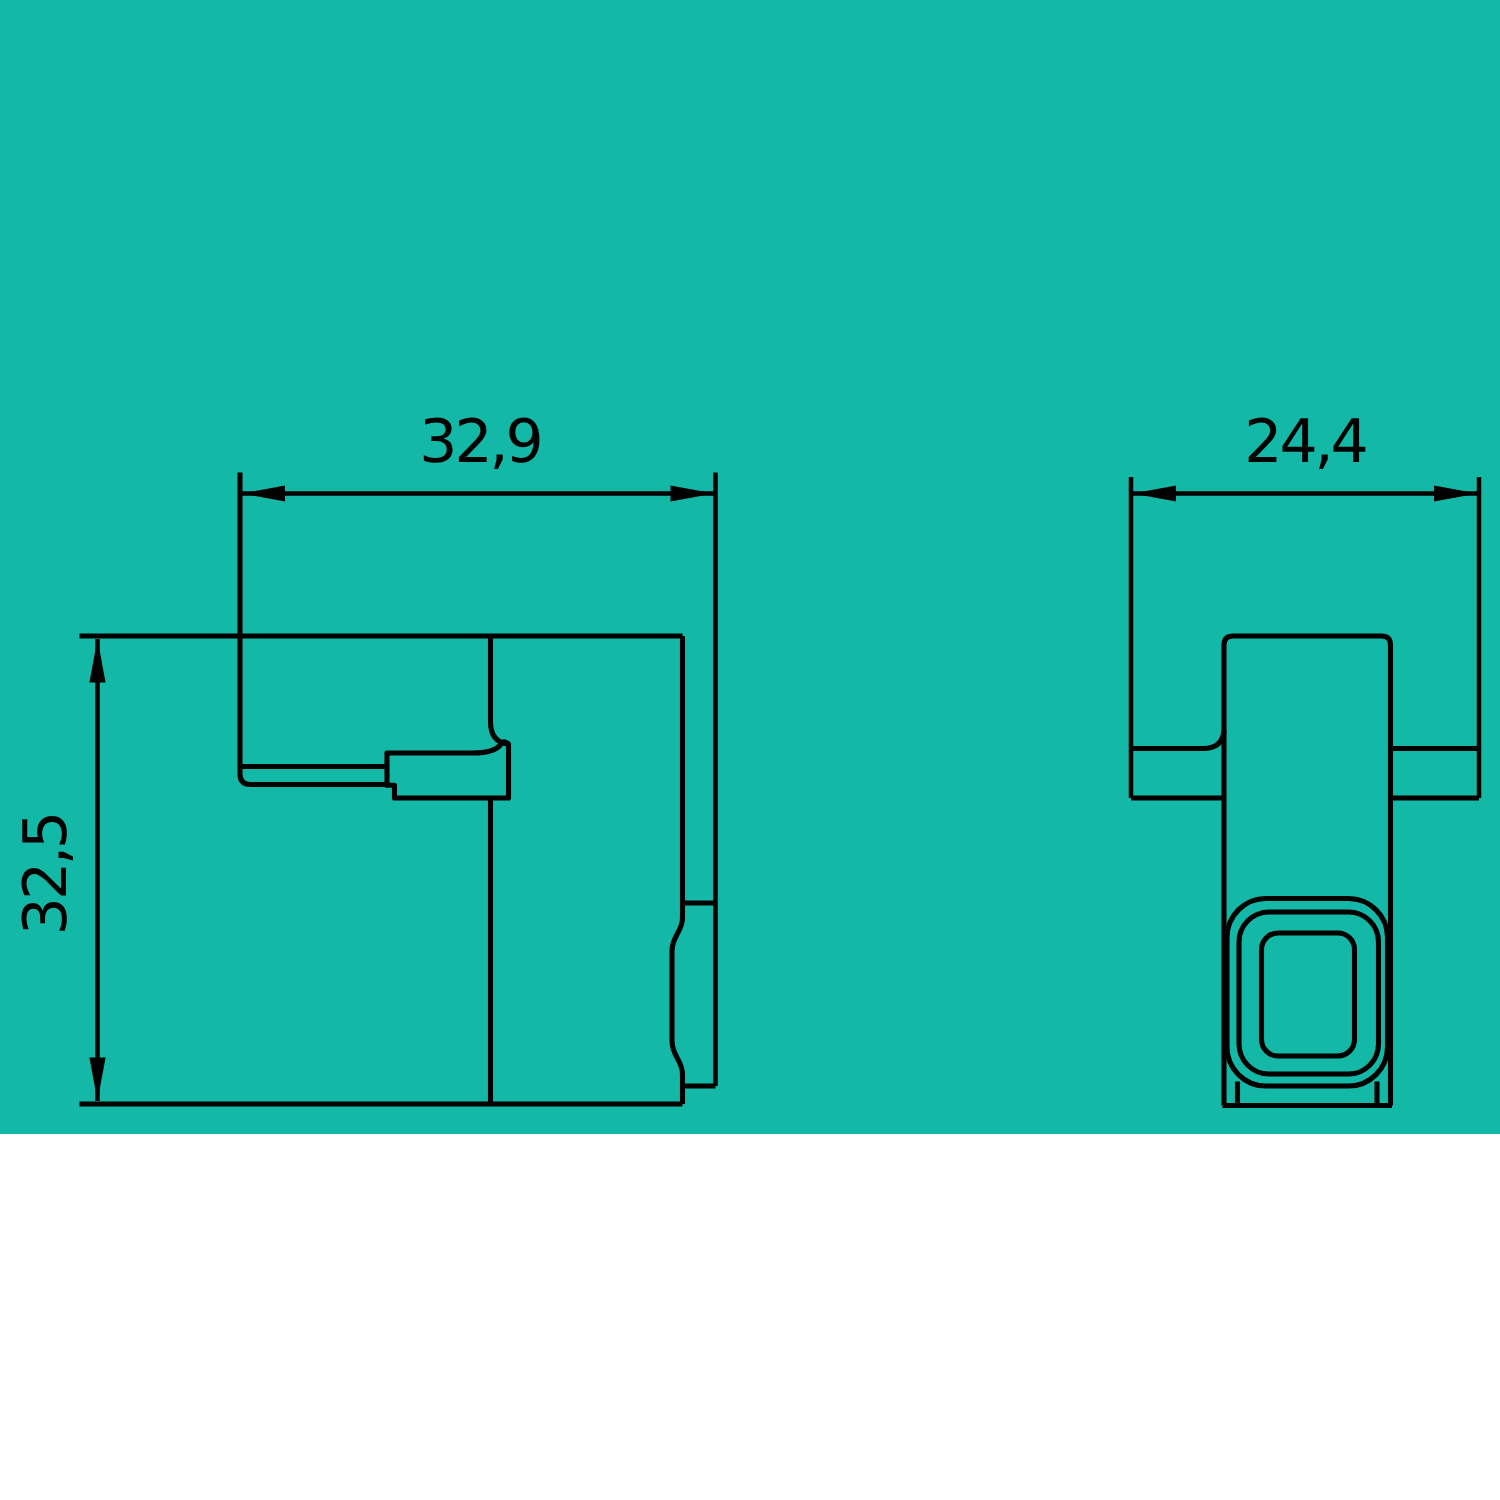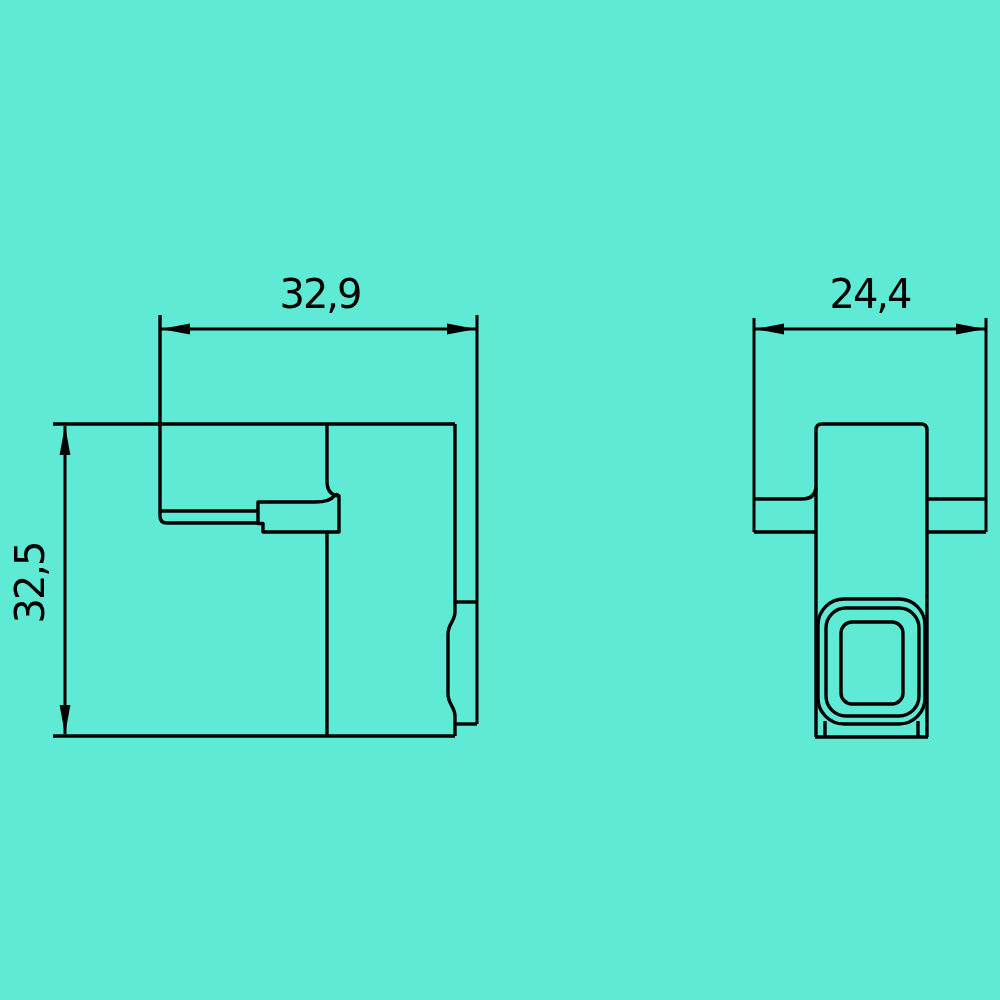--- a/index.html
+++ b/index.html
@@ -6,22 +6,22 @@
     margin: 0;
     padding: 0;
     width: 1000px;
     height: 1000px;
     background: #ffffff;
     overflow: hidden;
   }
   .drawing-stage {
     position: relative;
     width: 1000px;
-    height: 1000px;
-    background: #5eead4;
+    height: 756px;
+    background: #14b8a6;
   }
   svg { display: block; }
   .obj {
     fill: none;
     stroke: #000000;
     stroke-width: 3.4;
     stroke-linejoin: round;
     stroke-linecap: butt;
   }
   .dimline {

